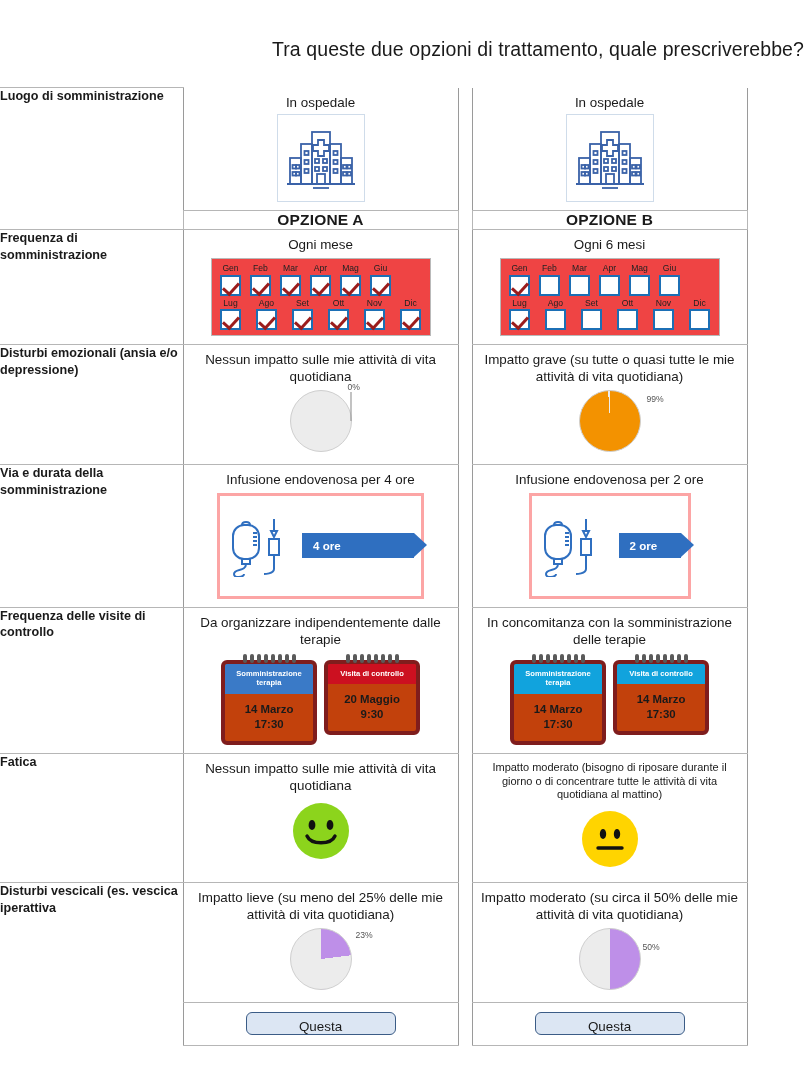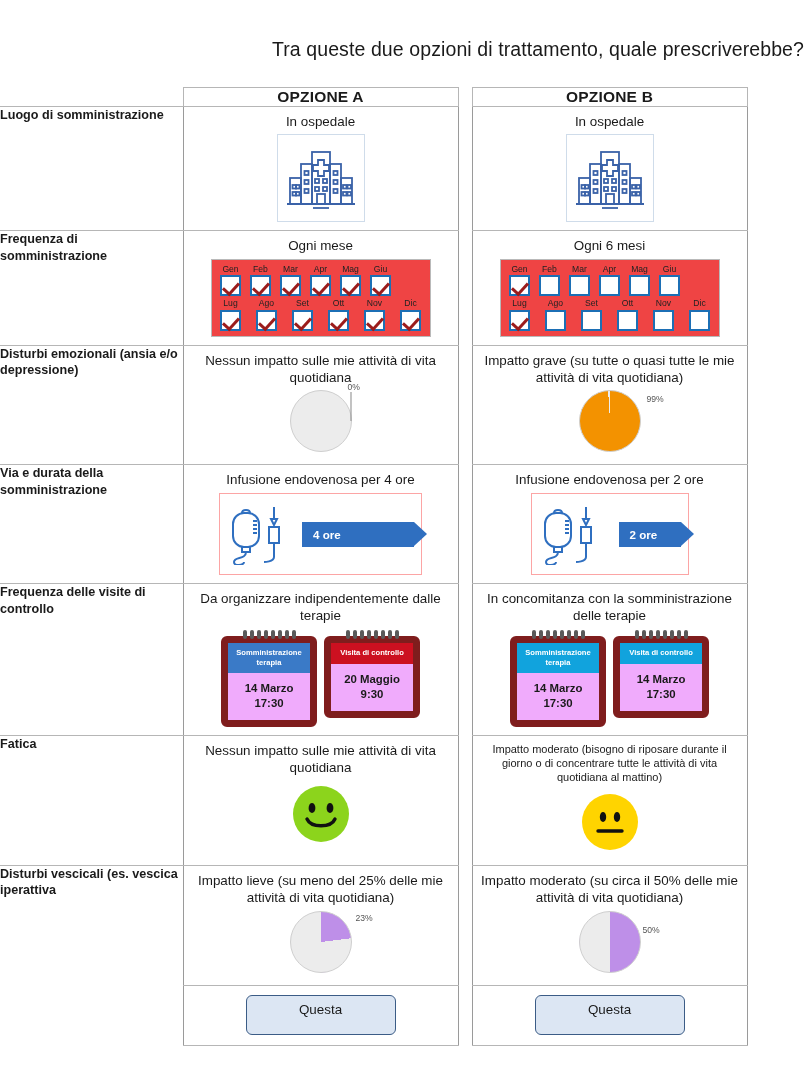--- a/index.html
+++ b/index.html
@@ -106,23 +106,23 @@
     width:62px;height:62px;border-radius:50%;
     border:1px solid #cfcfcf;
   }
   .pie-lbl {
     position:absolute; font-size:8.6px; color:#555;
     white-space:nowrap;
   }
 
   
   .inf-frame {
-    border:1px solid #fca5a5;
+    border:3px solid #fca5a5;
     display:inline-block;
-    padding:9px 7px;
+    padding:19px 7px;
     margin-top:4px;
   }
   .inf-inner { display:flex; align-items:center; }
   .arrow {
     height:25px; background:#2f6fc0; color:#fff;
     font-size:11.6px; font-weight:bold;
     display:flex; align-items:center;
     padding-left:11px;
     position:relative;
     margin-left:3px;
@@ -133,43 +133,43 @@
     border-bottom:12.5px solid transparent;
     border-left:13px solid #2f6fc0;
   }
 
   
   .cards { display:flex; justify-content:center; gap:7px; margin-top:5px; }
   .card { width:96px; }
   .rings { display:flex; justify-content:center; gap:3px; height:8px; }
   .ring { width:4px; height:9px; background:#5a5a5a; border-radius:2px; }
   .card-body {
-    border:7px solid #7f1d1d; border-radius:6px;
-    background:#f0abfc; overflow:hidden; margin-top:-2px;
+    border:4px solid #7f1d1d; border-radius:6px;
+    background:#c2410c; overflow:hidden; margin-top:-2px;
   }
   .card-head {
     color:#fff; font-size:7.6px; font-weight:bold;
     line-height:1.25; padding:5px 2px 6px; text-align:center;
   }
   .card-date {
     font-size:11.4px; font-weight:bold; text-align:center;
     padding:8px 2px 9px; line-height:1.32;
   }
 
   
   .smiley { margin-top:6px; }
 
   
   .choose {
     display:inline-block;
     background:#dce6f3;
     border:1.4px solid #3b5c86;
     border-radius:6px;
     font-size:13.4px;
-    padding:6px 0 17px;
+    padding:6px 0 0;
     width:150px;
     text-align:center;
     margin:9px 0 10px;
     color:#1a1a1a;
     cursor:pointer;
   }
 </style>
 </head>
 <body>
 
@@ -181,28 +181,20 @@
     <colgroup>
       <col class="c-label">
         <col class="c-a">
         <col class="c-gap">
         <col class="c-b">
         <col class="c-pad">
     </colgroup>
 
     <tbody>
         <tr>
-      <td></td>
-      <td class="bx hdr">OPZIONE A</td>
-      <td></td>
-      <td class="bx hdr">OPZIONE B</td>
-      <td></td>
-    </tr>
-
-    <tr>
       <td class="rowlabel bx-top">Luogo di somministrazione</td>
       <td class="bx-l bx-r bx-b">
         <div class="cellinner">
           <div class="ctext">In ospedale</div>
           <div class="hosp-frame">
             <svg width="72" height="68" viewBox="0 0 72 68">
               <g fill="none" stroke="#3a62a8" stroke-width="1.8">
                 <rect x="27" y="8" width="18" height="52"></rect>
                 <rect x="16" y="20" width="11" height="40"></rect>
                 <rect x="45" y="20" width="11" height="40"></rect>
@@ -271,20 +263,28 @@
                 <path d="M28 64h16"></path>
               </g>
             </svg>
           </div>
         </div>
       </td>
       <td></td>
     </tr>
 
     <tr>
+      <td></td>
+      <td class="bx hdr">OPZIONE A</td>
+      <td></td>
+      <td class="bx hdr">OPZIONE B</td>
+      <td></td>
+    </tr>
+
+    <tr>
       <td class="rowlabel bx-top">Frequenza di somministrazione</td>
       <td class="bx-l bx-r bx-b">
         <div class="cellinner">
           <div class="ctext">Ogni mese</div>
           <div class="calbox"><div class="calrow">
                   <div class="calcell">
                     <div class="calmon">Gen</div>
                     <div class="calchk on"></div>
                   </div>
                   <div class="calcell">

